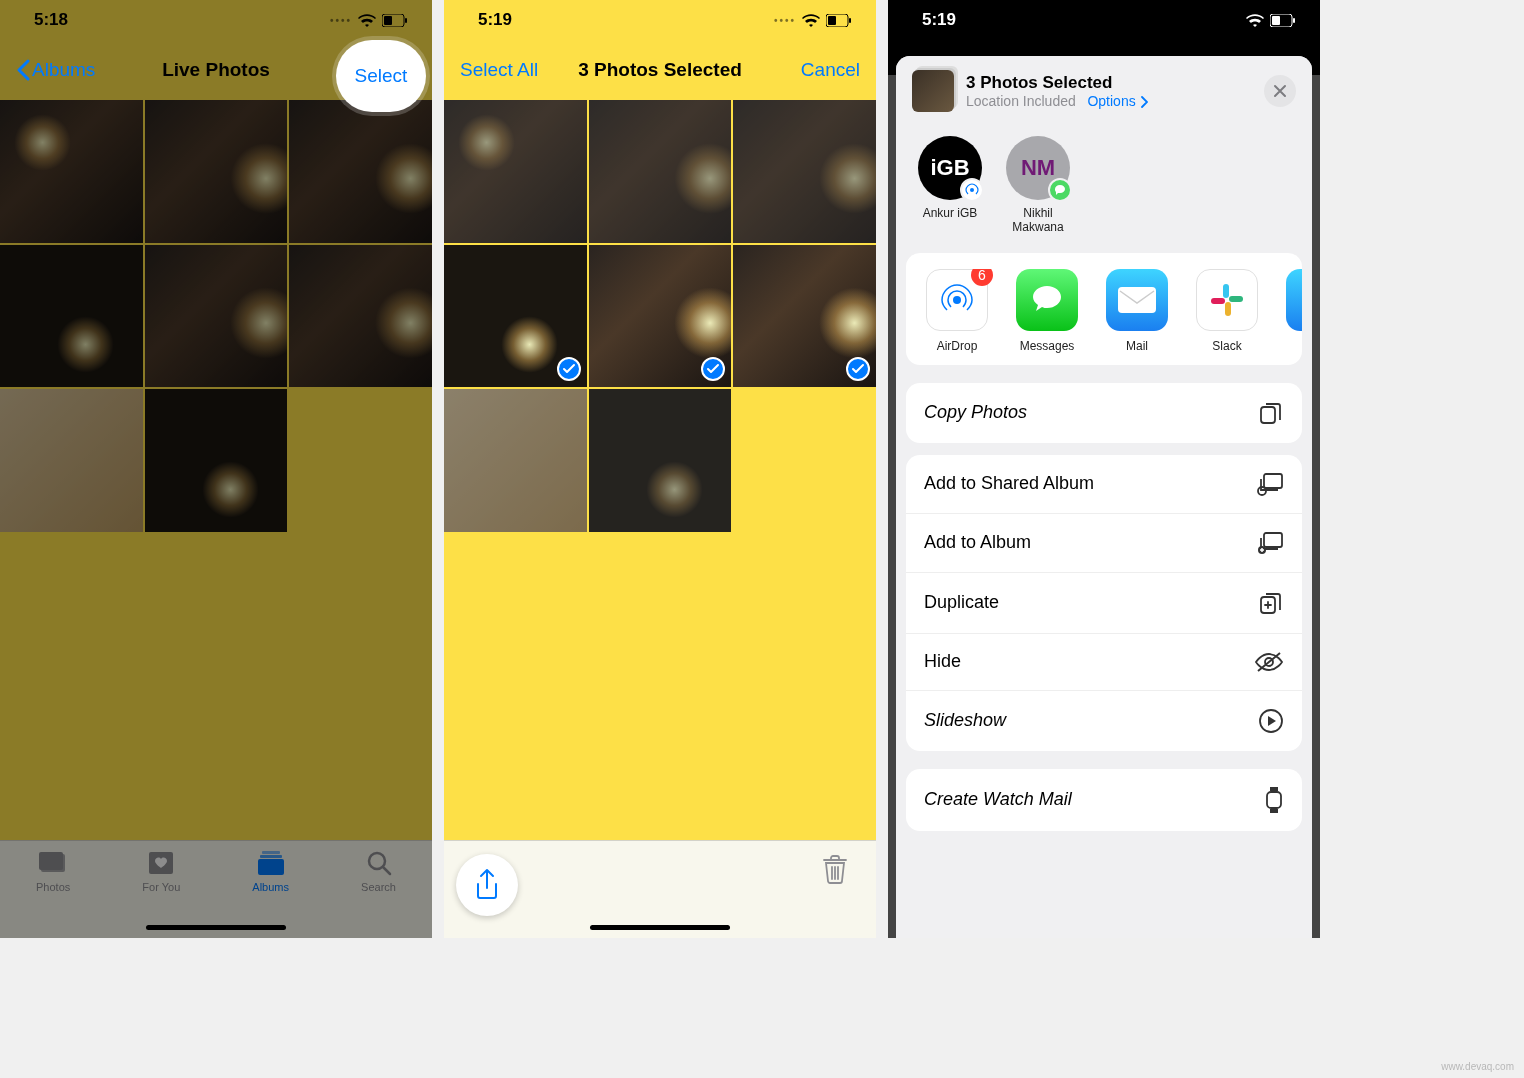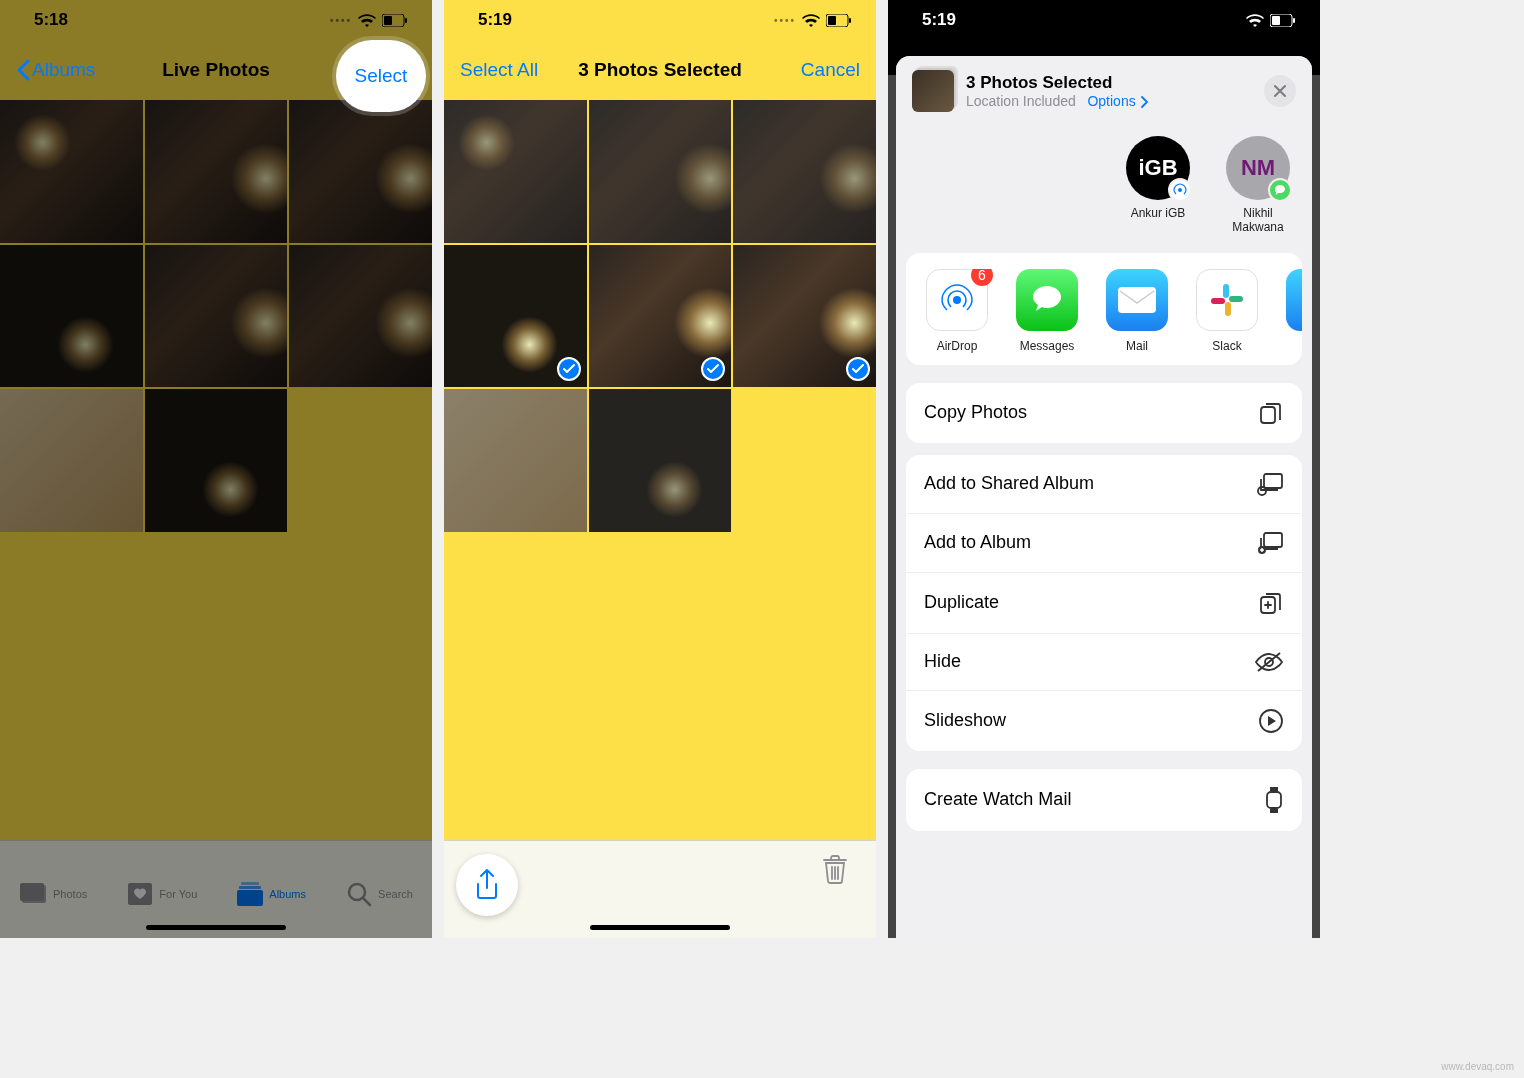--- a/index.html
+++ b/index.html
@@ -147,21 +147,21 @@
     right: 0;
     height: 98px;
     background: rgba(248,248,248,0.94);
     border-top: 1px solid rgba(0,0,0,0.15);
     display: flex;
     justify-content: space-around;
     padding-top: 8px;
   }
   .tab-item {
     display: flex;
-    flex-direction: row;
+    flex-direction: column;
     align-items: center;
     gap: 4px;
     font-size: 11px;
     color: #8e8e93;
   }
   .tab-item.active { color: #007aff; }
   .tab-item svg { width: 30px; height: 28px; }
   .home-indicator {
     position: absolute;
     bottom: 8px;
@@ -237,23 +237,22 @@
   .close-btn {
     width: 32px; height: 32px;
     border-radius: 50%;
     background: #e4e4e6;
     display: flex; align-items: center; justify-content: center;
     color: #7c7c80;
     font-size: 17px;
   }
   .contacts-row {
     display: flex;
-    gap: 28px;
+    gap: 16px;
     padding: 10px 18px 18px;
-    justify-content: flex-end;
   }
   .contact {
     display: flex;
     flex-direction: column;
     align-items: center;
     width: 72px;
   }
   .avatar {
     width: 64px; height: 64px;
     border-radius: 50%;
@@ -328,21 +327,21 @@
   }
   .action-item {
     display:flex;
     align-items:center;
     justify-content: space-between;
     padding: 17px 18px;
     font-size: 18px;
     color: #000;
     border-bottom: 1px solid #eee;
   }
-  .action-item:last-child { border-bottom:none;}
+  .action-item:last-child { border-bottom:none;font-style:italic;}
   .action-item svg { color:#333; flex-shrink:0;}
   .action-single {
     background:#fff;
     border-radius:14px;
     margin: 0 10px 12px;
   }
   .watermark {
     position: fixed;
     bottom: 6px;
     right: 10px;

